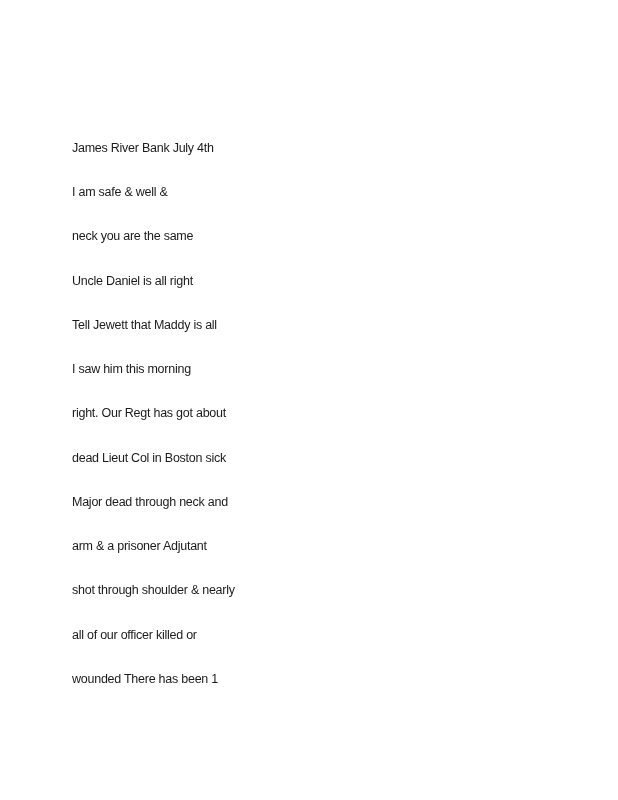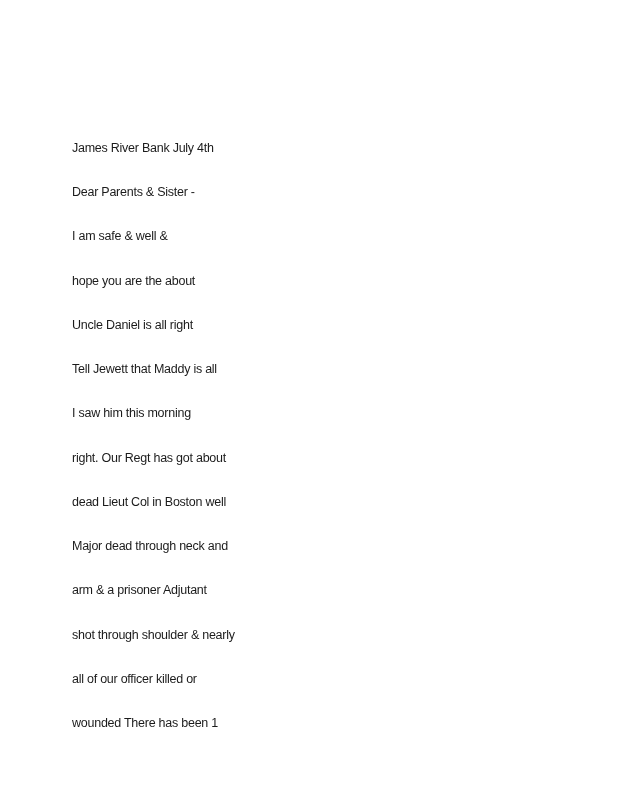--- a/index.html
+++ b/index.html
@@ -29,28 +29,27 @@
   .line { height: 14.75px; }
 </style>
 </head>
 <body>
 
 <div class="page">
   <div class="letter">
 
     <div class="para">
       <div class="line">James River Bank July 4th</div>
-      <div class="line">Dear Parents &amp; Sister -</div>
       <div class="line">I am safe &amp; well &amp;</div>
-      <div class="line">hope you are the about</div>
+      <div class="line">neck you are the same</div>
       <div class="line">Uncle Daniel is all right</div>
       <div class="line">Tell Jewett that Maddy is all</div>
       <div class="line">I saw him this morning</div>
       <div class="line">right. Our Regt has got about</div>
-      <div class="line">dead Lieut Col in Boston well</div>
+      <div class="line">dead Lieut Col in Boston sick</div>
       <div class="line">Major dead through neck and</div>
       <div class="line">arm &amp; a prisoner Adjutant</div>
       <div class="line">shot through shoulder &amp; nearly</div>
       <div class="line">all of our officer killed or</div>
       <div class="line">wounded There has been 1</div>
       
       
       
       
       

